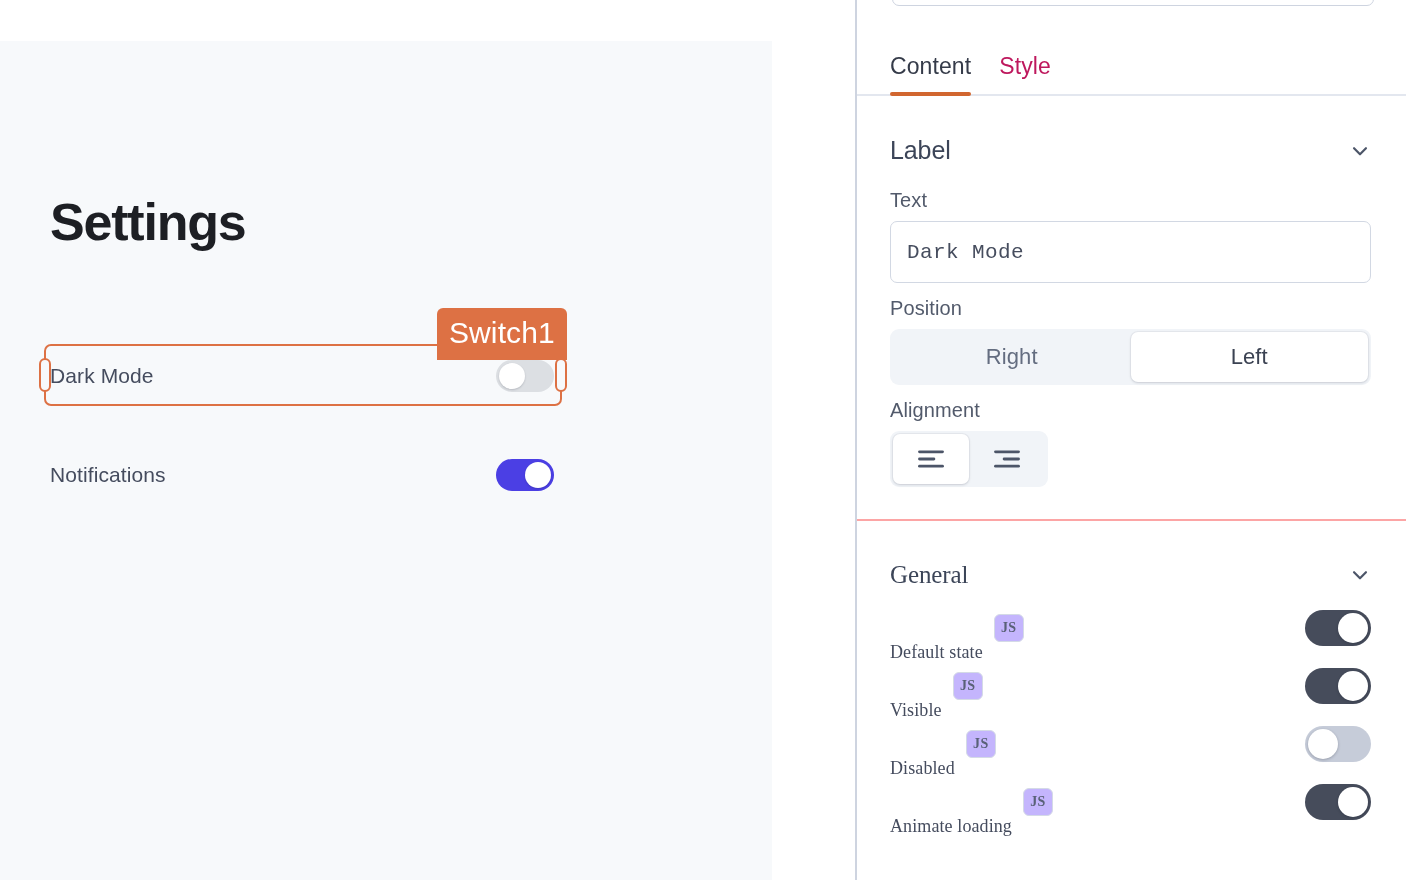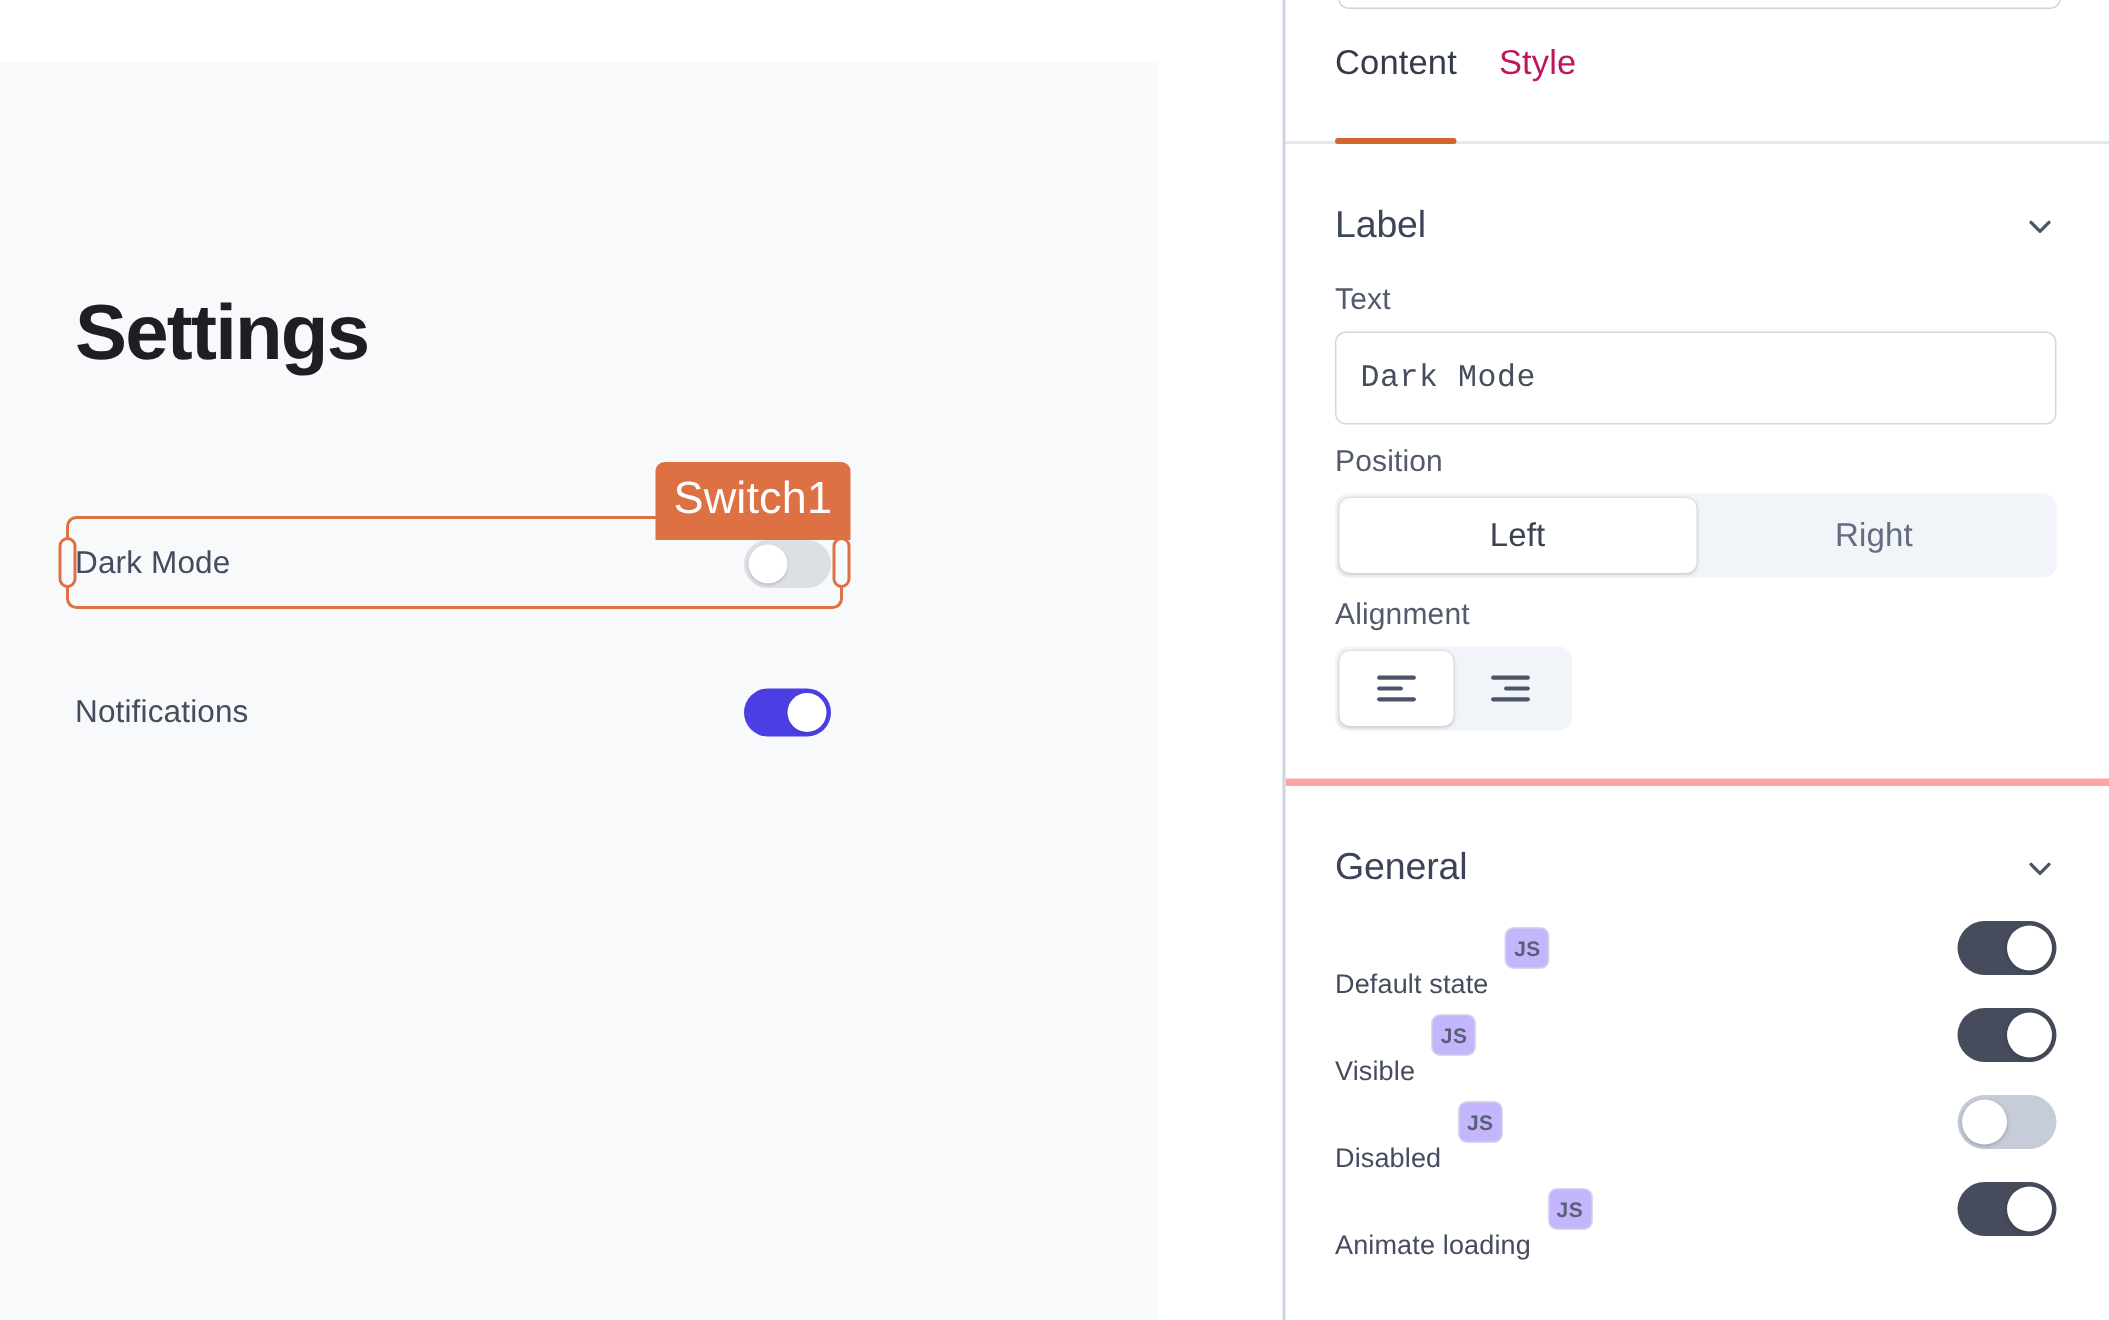--- a/index.html
+++ b/index.html
@@ -75,37 +75,37 @@
   }
 
   .ghost-field {
     position:absolute; left:35px; top:-46px;
     width:482px; height:52px;
     border:1px solid #ced4e0; border-radius:7px;
     background:#fff;
   }
 
   .tabs {
-    display:flex; gap:28px;
+    display:flex; align-items:flex-end; gap:28px;
     padding:28px 33px 0 33px;
     height:96px;
     border-bottom:2px solid #e3e7ef;
   }
   .tab {
     font-size:23px; padding-bottom:14px; position:relative;
     color:#be185d; cursor:pointer; letter-spacing:.1px;
   }
   .tab.active { color:#353b49; font-weight:400; }
   .tab.active::after {
     content:""; position:absolute; left:0; right:0; bottom:-2px;
     height:4px; background:#d1662f; border-radius:2px;
   }
 
   .section { padding:0 35px 0 33px; }
-  .section.divider-top { border-top:5px solid #fca5a5; }
+  .section.divider-top { border-top:2px solid #fca5a5;font-family:Liberation Serif, serif; }
 
   .section-head {
     display:flex; align-items:center; justify-content:space-between;
     padding:40px 0 10px 0; cursor:pointer;
   }
   .section-title { font-size:25px; color:#3c4558; font-weight:400; letter-spacing:-.1px; }
   .chev { width:22px; height:22px; flex:0 0 22px; display:block; }
 
   .field-label { font-size:20px; color:#525a6b; margin:14px 0 9px 0; letter-spacing:.1px; }
 
@@ -211,22 +211,22 @@
         <svg class="chev" viewBox="0 0 24 24" fill="none">
           <path d="M5.5 9 L12 15.5 L18.5 9" stroke="#4c5568" stroke-width="2.4" stroke-linecap="round" stroke-linejoin="round"></path>
         </svg>
       </div>
 
       <div class="field-label">Text</div>
       <input class="text-input" type="text" value="Dark Mode" style="">
 
       <div class="field-label">Position</div>
       <div class="segmented">
+        <div class="seg">Right</div>
         <div class="seg active">Left</div>
-        <div class="seg">Right</div>
       </div>
 
       <div class="field-label">Alignment</div>
       <div class="segmented icons">
         <div class="seg active">
           <svg class="align-icon" viewBox="0 0 26 18">
             <rect x="1" y="1" width="24" height="2.6" rx="1.3" fill="#4c5568"></rect>
             <rect x="1" y="7.7" width="16" height="2.6" rx="1.3" fill="#4c5568"></rect>
             <rect x="1" y="14.4" width="24" height="2.6" rx="1.3" fill="#4c5568"></rect>
           </svg>

